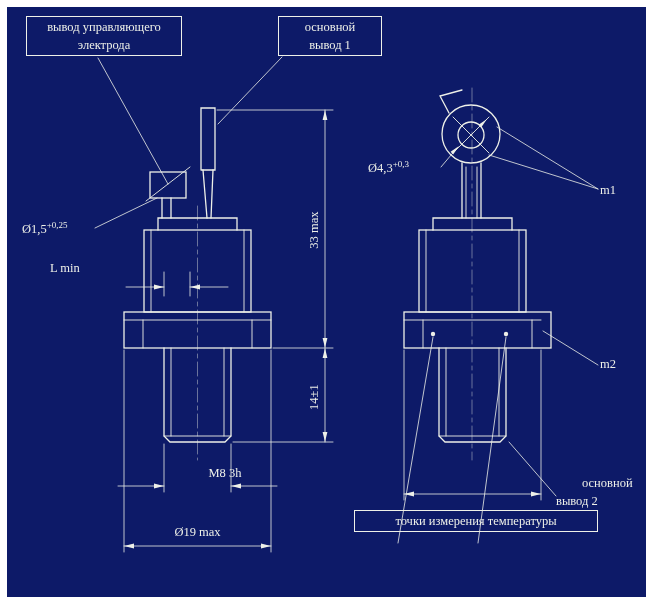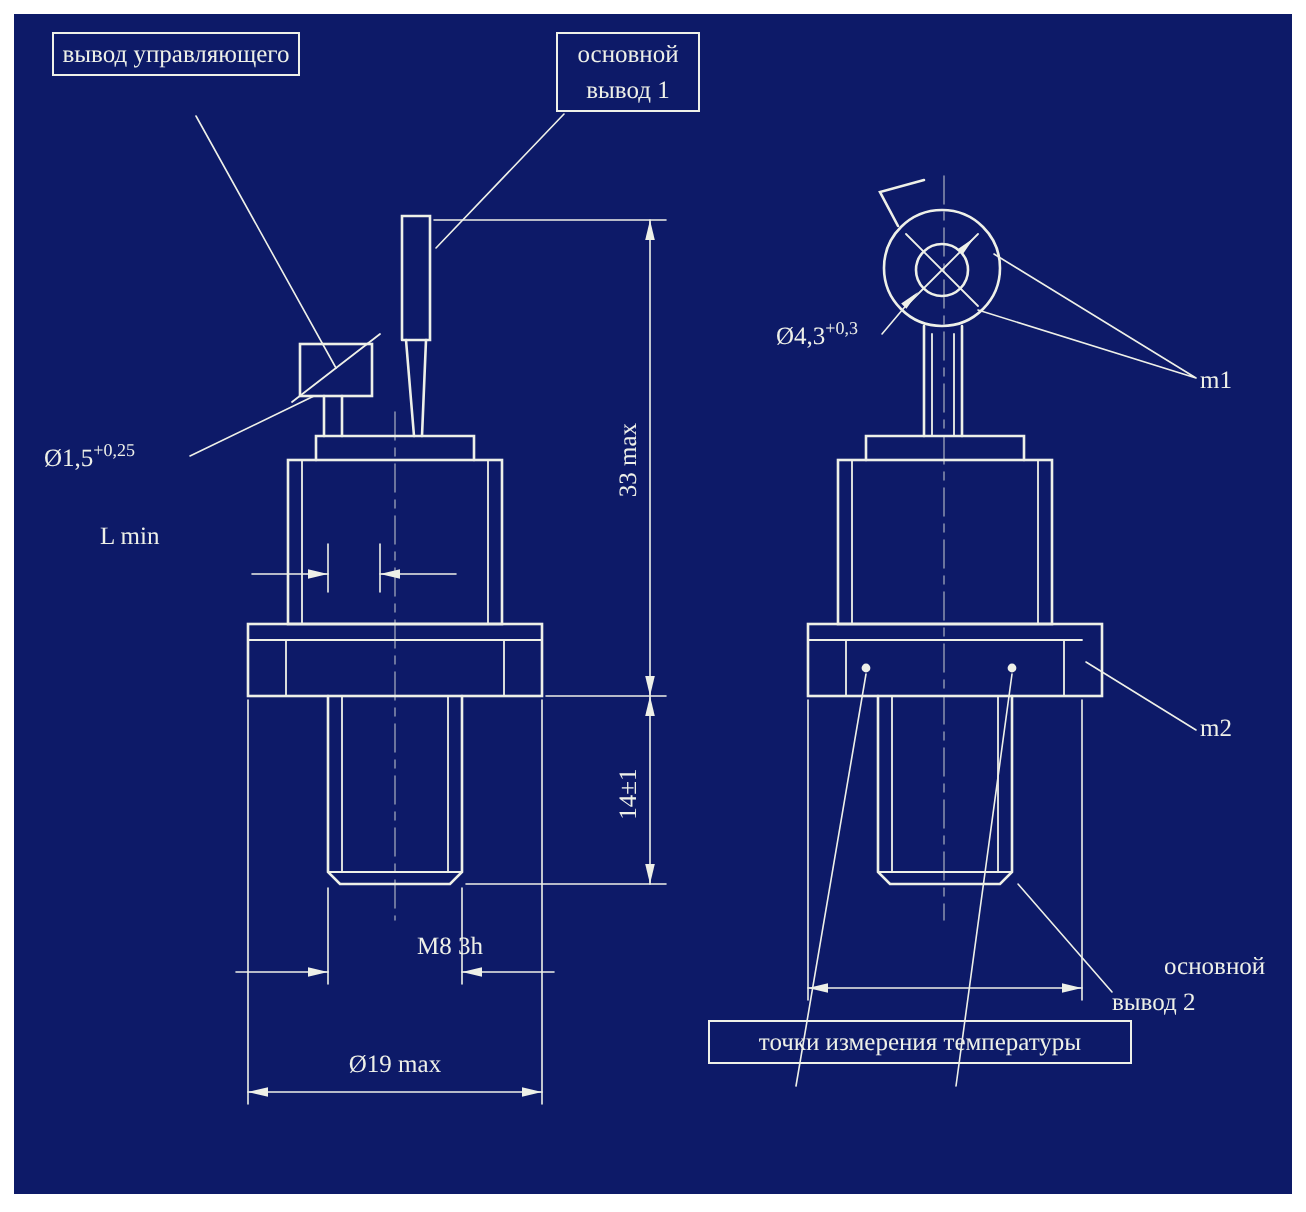--- a/index.html
+++ b/index.html
@@ -2,21 +2,21 @@
 <html style="--bg: #0d1a68; --ink: #eef0e8;"><head>
 <meta charset="utf-8">
 <style>
   :root { --bg:#0d1a68; --ink:#eef0e8; }
   html,body { margin:0; padding:0; background:#ffffff; }
   .stage { position:relative; width:653px; height:606px; background:#ffffff; overflow:hidden;
            font-family:"Liberation Serif", serif; }
   .blueprint { position:absolute; left:7px; top:7px; width:639px; height:590px; background:var(--bg); }
   svg.drawing { position:absolute; left:0; top:0; color:var(--ink); }
   .lbl { position:absolute; color:var(--ink); font-size:12.5px; line-height:1.45; white-space:nowrap; }
-  .boxed { border:1px solid var(--ink); padding:1px 0; text-align:center; }
+  .boxed { border:1px solid var(--ink); padding:1px 16px; text-align:center; }
   .rot { transform:rotate(-90deg); transform-origin:center; text-align:center; }
   .ctr { text-align:center; }
   sup.tol, sub.tol { font-size:9px; letter-spacing:0; }
   .ital { }
 </style>
 </head>
 <body>
 
 <div class="stage">
   <div class="blueprint"></div>
@@ -102,20 +102,21 @@
         <polygon points="164,287 154,284.6 154,289.4"></polygon>
         <polygon points="190,287 200,284.6 200,289.4"></polygon>
         <polygon points="459,146 453.2,154.4 450.6,151.8"></polygon>
         <polygon points="487,119 481.2,127.4 478.6,124.8"></polygon>
       </g>
     </g>
   </svg>
 
   <div class="lbl boxed" style="left:26px;top:16px;width:122px">
     <div>вывод управляющего</div>
+    <div>электрода</div>
   </div>
 
   <div class="lbl boxed" style="left:278px;top:16px;width:70px">
     <div>основной</div>
     <div>вывод 1</div>
   </div>
 
   <div class="lbl" style="left:22px;top:219px">
     <span>Ø1,5</span><sup class="tol">+0,25</sup>
   </div>
@@ -123,21 +124,21 @@
   <div class="lbl" style="left:50px;top:259px">L min</div>
 
   <div class="lbl rot" style="left:284px;top:221px;width:60px">33 max</div>
 
   <div class="lbl rot" style="left:284px;top:388px;width:60px">14±1</div>
 
   <div class="lbl ctr" style="left:185px;top:464px;width:80px">M8 3h</div>
 
   <div class="lbl ctr" style="left:150px;top:523px;width:95px">Ø19 max</div>
 
-  <div class="lbl" style="left:388px;top:158px">
+  <div class="lbl" style="left:368px;top:158px">
     <span>Ø4,3</span><sup class="tol">+0,3</sup>
   </div>
 
   <div class="lbl ital" style="left:600px;top:181px">m1</div>
 
   <div class="lbl ital" style="left:600px;top:355px">m2</div>
 
 
   <div class="lbl" style="left:582px;top:474px">основной</div>
   <div class="lbl" style="left:556px;top:492px">вывод 2</div>

